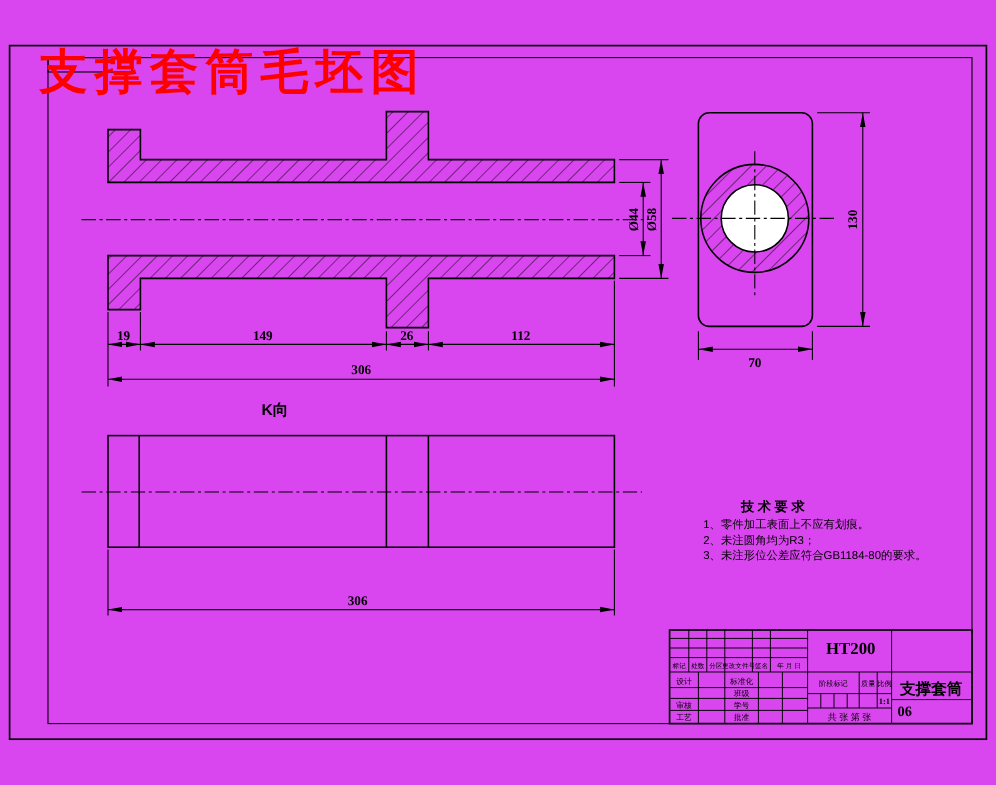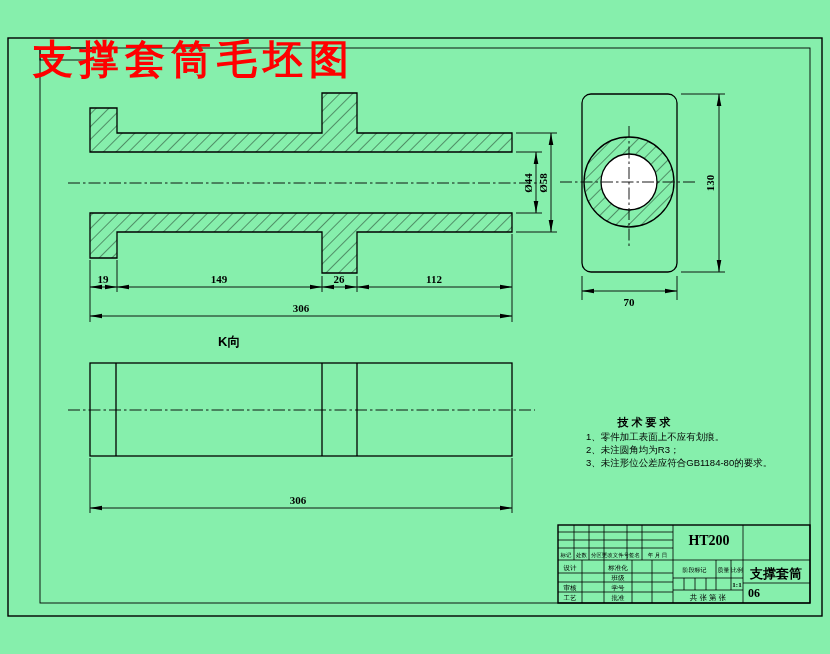--- a/index.html
+++ b/index.html
@@ -1,16 +1,16 @@
 <!DOCTYPE html>
 <html><head>
 <meta charset="utf-8">
 <style>
   html,body{margin:0;padding:0;background:#ffffff;}
-  .page{position:relative;width:830px;height:654px;background:#86efac;overflow:hidden;
+  .page{position:relative;width:830px;height:654px;background:#d946ef;overflow:hidden;
         font-family:"Liberation Sans",sans-serif;}
   svg{position:absolute;left:0;top:0;}
   .outline{fill:none;stroke:#000;stroke-width:1.3;}
   .thin{fill:none;stroke:#000;stroke-width:0.9;}
   .frame{fill:none;stroke:#000;stroke-width:1.4;}
   .grid{stroke:#000;stroke-width:0.8;}
   .center{stroke:#000;stroke-width:0.9;stroke-dasharray:12 3 2.5 3;fill:none;}
   .dim{stroke:#000;stroke-width:0.9;fill:none;}
   .dimtxt{font-family:"Liberation Serif",serif;font-weight:bold;font-size:11px;fill:#000;}
   .cjk{font-family:"Liberation Sans",sans-serif;fill:#000;}

